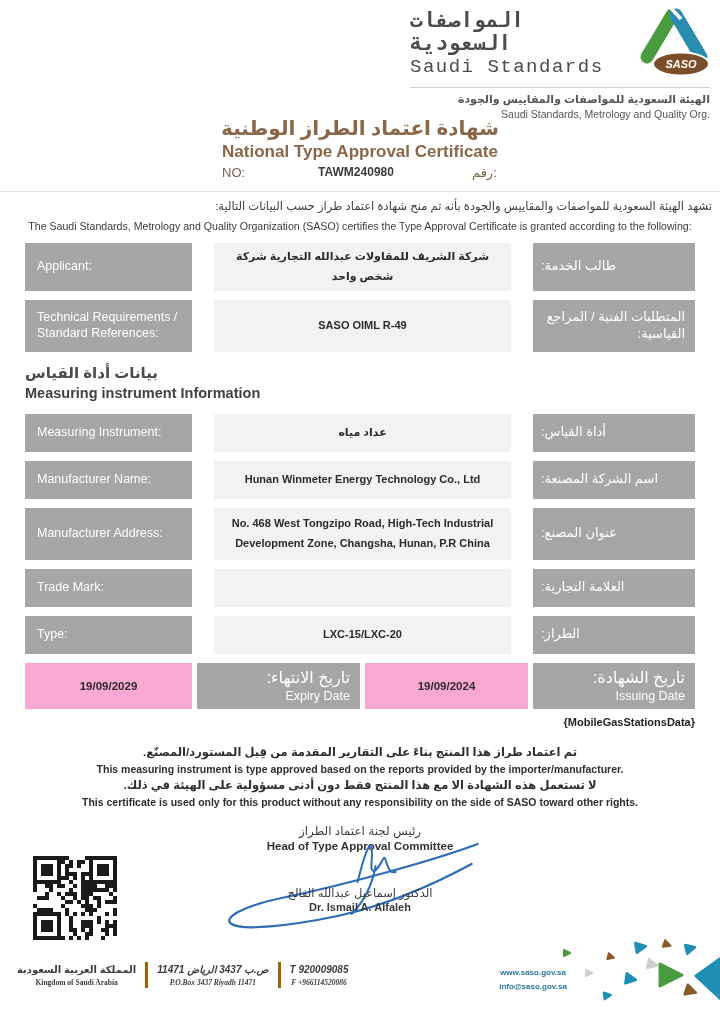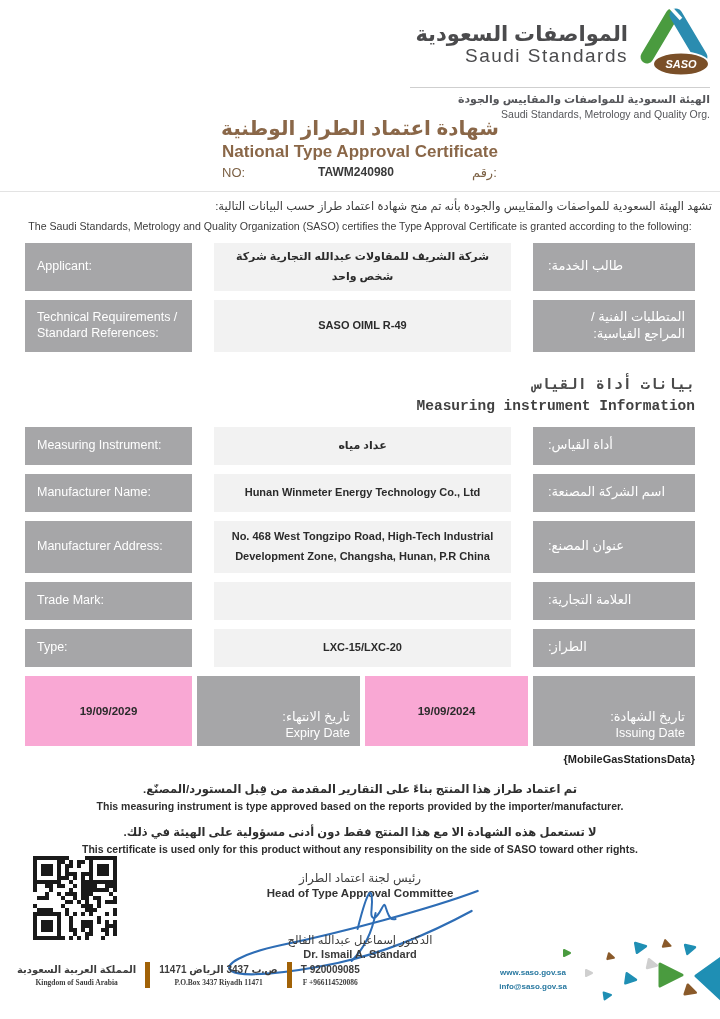--- a/index.html
+++ b/index.html
@@ -2,21 +2,21 @@
 <html lang="en"><head>
 <meta charset="utf-8">
 <style>
   html,body{margin:0;padding:0;background:#ffffff;}
   .page{position:relative;width:720px;height:1019px;background:#ffffff;overflow:hidden;
         font-family:"Liberation Sans","DejaVu Sans",sans-serif;color:#3b3b3b;}
 
   
   .header{position:absolute;top:6px;right:10px;width:300px;}
   .brand-row{display:flex;justify-content:flex-end;align-items:center;gap:8px;}
-  .brand-text{text-align:right;line-height:1.12;}
+  .brand-text{text-align:left;line-height:1.12;font-family:Liberation Mono, monospace;}
   .brand-ar{font-size:21px;font-weight:bold;color:#4b4b4d;}
   .brand-en{font-size:19px;color:#4b4b4d;letter-spacing:1.5px;}
   .header-rule{border:0;border-top:1px solid #cfcfcf;margin:5px 0 5px 0;}
   .org-ar{font-size:11px;color:#55565a;text-align:right;font-weight:bold;}
   .org-en{font-size:10.5px;color:#55565a;text-align:right;margin-top:2px;}
 
   
   .title-block{position:absolute;top:116px;left:0;right:0;text-align:center;line-height:1.25;}
   .title-ar{font-size:20px;font-weight:bold;color:#8a6748;}
   .title-en{font-size:17px;font-weight:bold;color:#8a6748;}
@@ -29,58 +29,58 @@
   
   .statement{position:absolute;top:199px;left:0;right:0;}
   .statement-ar{direction:rtl;text-align:right;padding:0 8px;font-size:11.5px;color:#3c3c3c;}
   .statement-en{text-align:center;font-size:10.6px;color:#3c3c3c;margin-top:7px;}
 
   
   .content{position:absolute;top:243px;left:25px;right:25px;}
   .frow{display:grid;grid-template-columns:167px 1fr 162px;gap:22px;margin-bottom:9px;}
   .cell{display:flex;align-items:center;}
   .lbl-en{background:#a6a6a8;color:#ffffff;font-size:12.5px;padding:6px 6px 6px 12px;line-height:1.25;min-height:38px;box-sizing:border-box;}
-  .lbl-ar{background:#a6a6a8;color:#ffffff;font-size:13px;padding:6px 10px 6px 15px;justify-content:flex-end;direction:rtl;text-align:right;line-height:1.3;min-height:38px;box-sizing:border-box;}
+  .lbl-ar{background:#a6a6a8;color:#ffffff;font-size:13px;padding:6px 10px 6px 8px;justify-content:flex-end;direction:rtl;text-align:right;line-height:1.3;min-height:38px;box-sizing:border-box;}
   .val{background:#f2f2f2;color:#2b2b2b;font-size:11px;font-weight:bold;justify-content:center;text-align:center;padding:4px 14px;line-height:1.8;min-height:38px;box-sizing:border-box;}
   .tall .lbl-en,.tall .lbl-ar,.tall .val{min-height:52px;}
 
-  .section-heading{text-align:right;margin:23px 0 11px 0;line-height:1.4;font-family:Liberation Mono, monospace;}
+  .section-heading{text-align:left;margin:10px 0 11px 0;line-height:1.4;}
   .section-ar{font-size:15px;font-weight:bold;color:#4a4a4a;}
   .section-en{font-size:14.5px;font-weight:bold;color:#414141;}
 
   
   .drow{display:grid;grid-template-columns:167px 163px 1fr 162px;gap:5px;margin-bottom:7px;}
   .dval{background:#f9a8d4;color:#2b2b2b;font-size:11.5px;font-weight:bold;display:flex;align-items:center;justify-content:center;min-height:46px;box-sizing:border-box;}
   .dlbl{background:#a6a6a8;color:#ffffff;display:flex;flex-direction:column;align-items:flex-end;justify-content:center;padding:4px 10px;min-height:46px;box-sizing:border-box;line-height:1.35;}
-  .dlbl .ar{font-size:13px;direction:rtl;margin-top:28px;}
+  .dlbl .ar{font-size:16px;direction:rtl;}
   .dlbl .en{font-size:12.5px;}
 
   .tag-line{text-align:right;font-size:11px;font-weight:bold;color:#1f1f1f;margin:6px 0 16px 0;}
 
-  .note{text-align:center;line-height:1.5;margin-bottom:10px;}
+  .note{text-align:center;line-height:1.5;}
   .note .ar{direction:rtl;font-size:11.5px;font-weight:600;color:#2e2e2e;}
   .note .en{font-size:10.5px;font-weight:600;color:#2e2e2e;}
   .note2{margin-bottom:14px;}
 
   
   .sig-block{text-align:center;margin-top:1px;}
   .sig-title-ar{direction:rtl;font-size:12px;color:#3f3f3f;}
   .sig-title-en{font-size:11.5px;font-weight:600;color:#333333;margin-top:2px;}
   .sig-wrap{position:relative;margin-top:34px;}
   .sig-svg{position:absolute;left:50%;transform:translateX(-52%);top:-52px;pointer-events:none;}
   .sig-name-ar{direction:rtl;font-size:11.5px;color:#3b3b3b;position:relative;z-index:2;}
   .sig-name-en{font-size:11px;font-weight:600;color:#3b3b3b;position:relative;z-index:2;margin-top:1px;}
 
   
   .qr{position:absolute;left:33px;top:856px;width:84px;height:84px;}
   .qr svg{width:84px;height:84px;display:block;}
 
   .footer-left{position:absolute;left:8px;top:962px;display:flex;align-items:center;}
   .fcol{padding:0 9px;text-align:center;line-height:1.5;}
-  .fcol + .fcol{border-left:5px solid #a16207;}
+  .fcol + .fcol{border-left:3px solid #a16207;font-style:italic;}
   .f-ar{font-size:10px;font-weight:bold;color:#3d3d3d;direction:rtl;}
   .f-en{font-size:7.5px;font-weight:bold;color:#3d3d3d;font-family:"Liberation Serif","DejaVu Serif",serif;}
 
   .links{position:absolute;left:478px;top:966px;width:110px;text-align:center;line-height:1.8;}
   .link{font-size:8px;font-weight:bold;color:#2878a0;display:block;text-decoration:none;}
 
   .tri-decor{position:absolute;right:0;top:936px;}
 </style>
 </head>
 <body>
@@ -200,21 +200,21 @@
     <div class="sig-block">
       <div class="sig-title-ar">رئيس لجنة اعتماد الطراز</div>
       <div class="sig-title-en">Head of Type Approval Committee</div>
       <div class="sig-wrap">
         <svg class="sig-svg" width="270" height="100" viewBox="0 0 270 100">
           <path d="M258,10 C210,28 120,52 62,64 C24,72 2,84 12,90 C22,97 70,92 118,82 C168,71 215,50 252,30" fill="none" stroke="#2e6db5" stroke-width="2.2" stroke-linecap="round"></path>
           <path d="M138,48 C142,32 146,16 150,12 C152,10 153,18 152,28 C151,36 153,40 158,34 C163,28 164,20 166,26 C168,32 170,40 176,38" fill="none" stroke="#2e6db5" stroke-width="2" stroke-linecap="round"></path>
           <path d="M156,32 C152,54 144,68 132,80" fill="none" stroke="#2e6db5" stroke-width="2" stroke-linecap="round"></path>
         </svg>
         <div class="sig-name-ar">الدكتور إسماعيل عبدالله الفالح</div>
-        <div class="sig-name-en">Dr. Ismail A. Standard</div>
+        <div class="sig-name-en">Dr. Ismail A. Alfaleh</div>
       </div>
     </div>
   </div>
 
   <div class="qr">
     <svg id="qr-svg" viewBox="0 0 21 21" shape-rendering="crispEdges" fill="#1a1a1a">
         <rect x="0" y="0" width="1" height="1"></rect>
         <rect x="1" y="0" width="1" height="1"></rect>
         <rect x="2" y="0" width="1" height="1"></rect>
         <rect x="3" y="0" width="1" height="1"></rect>

